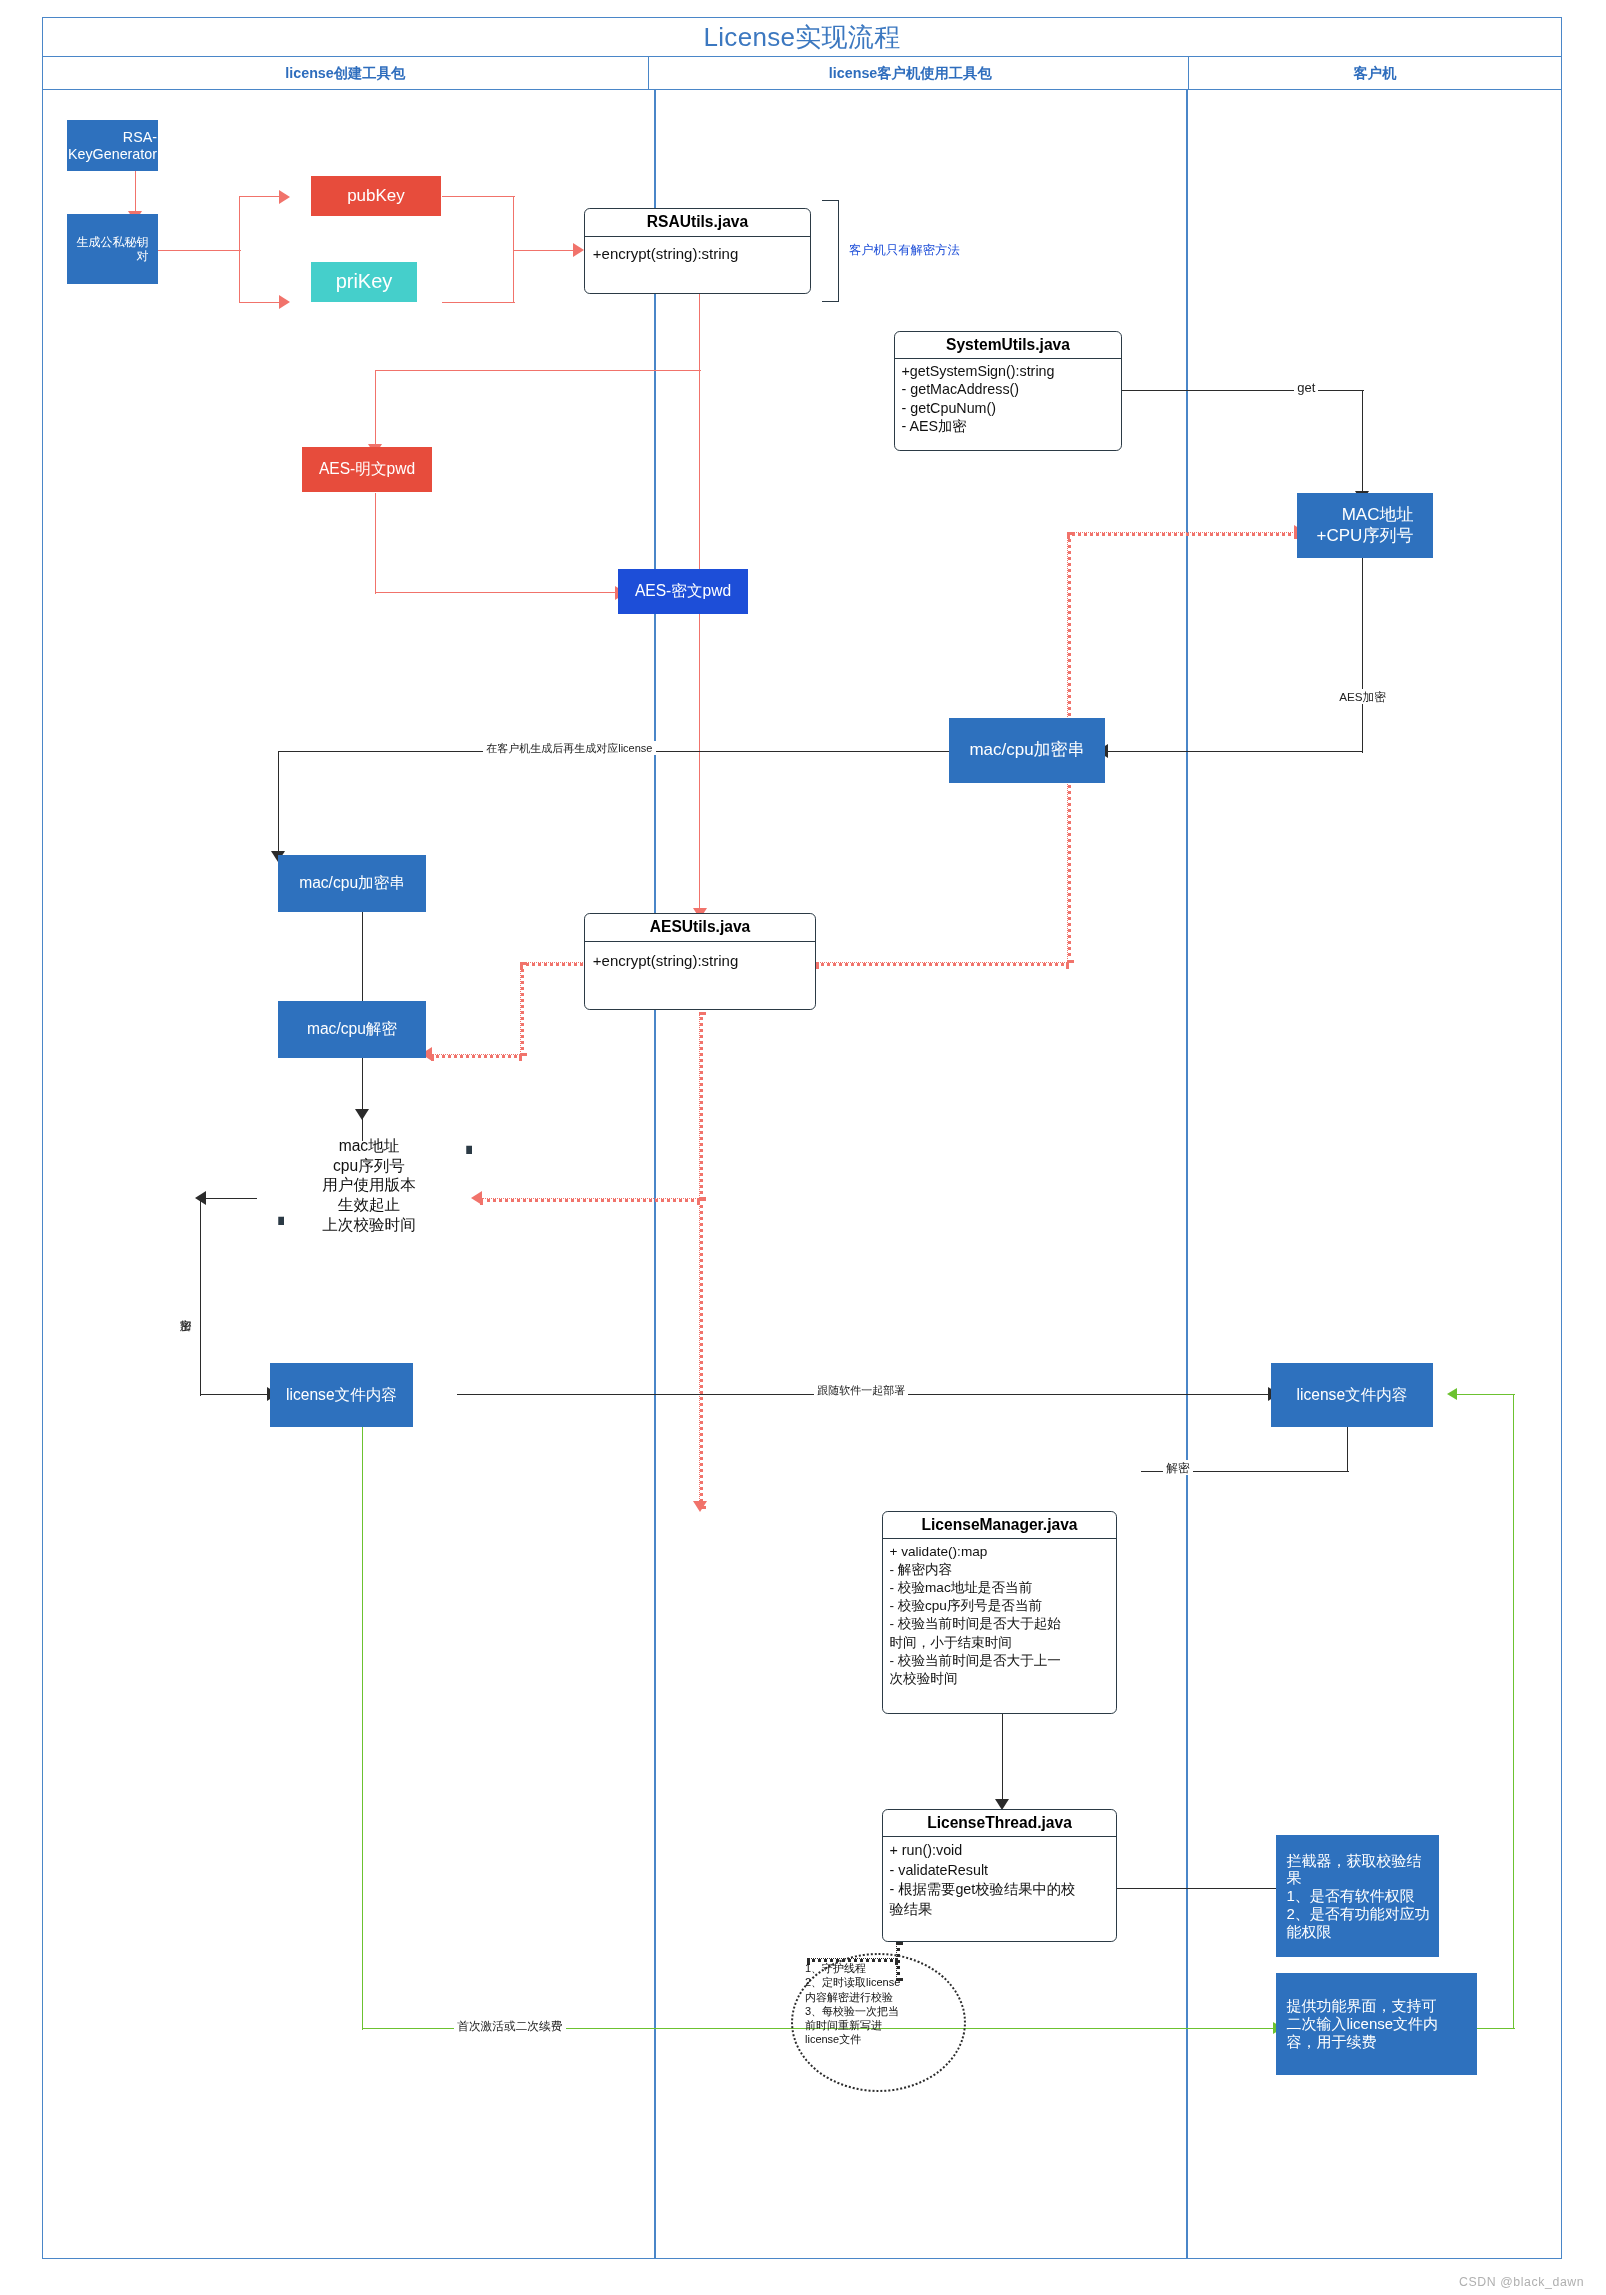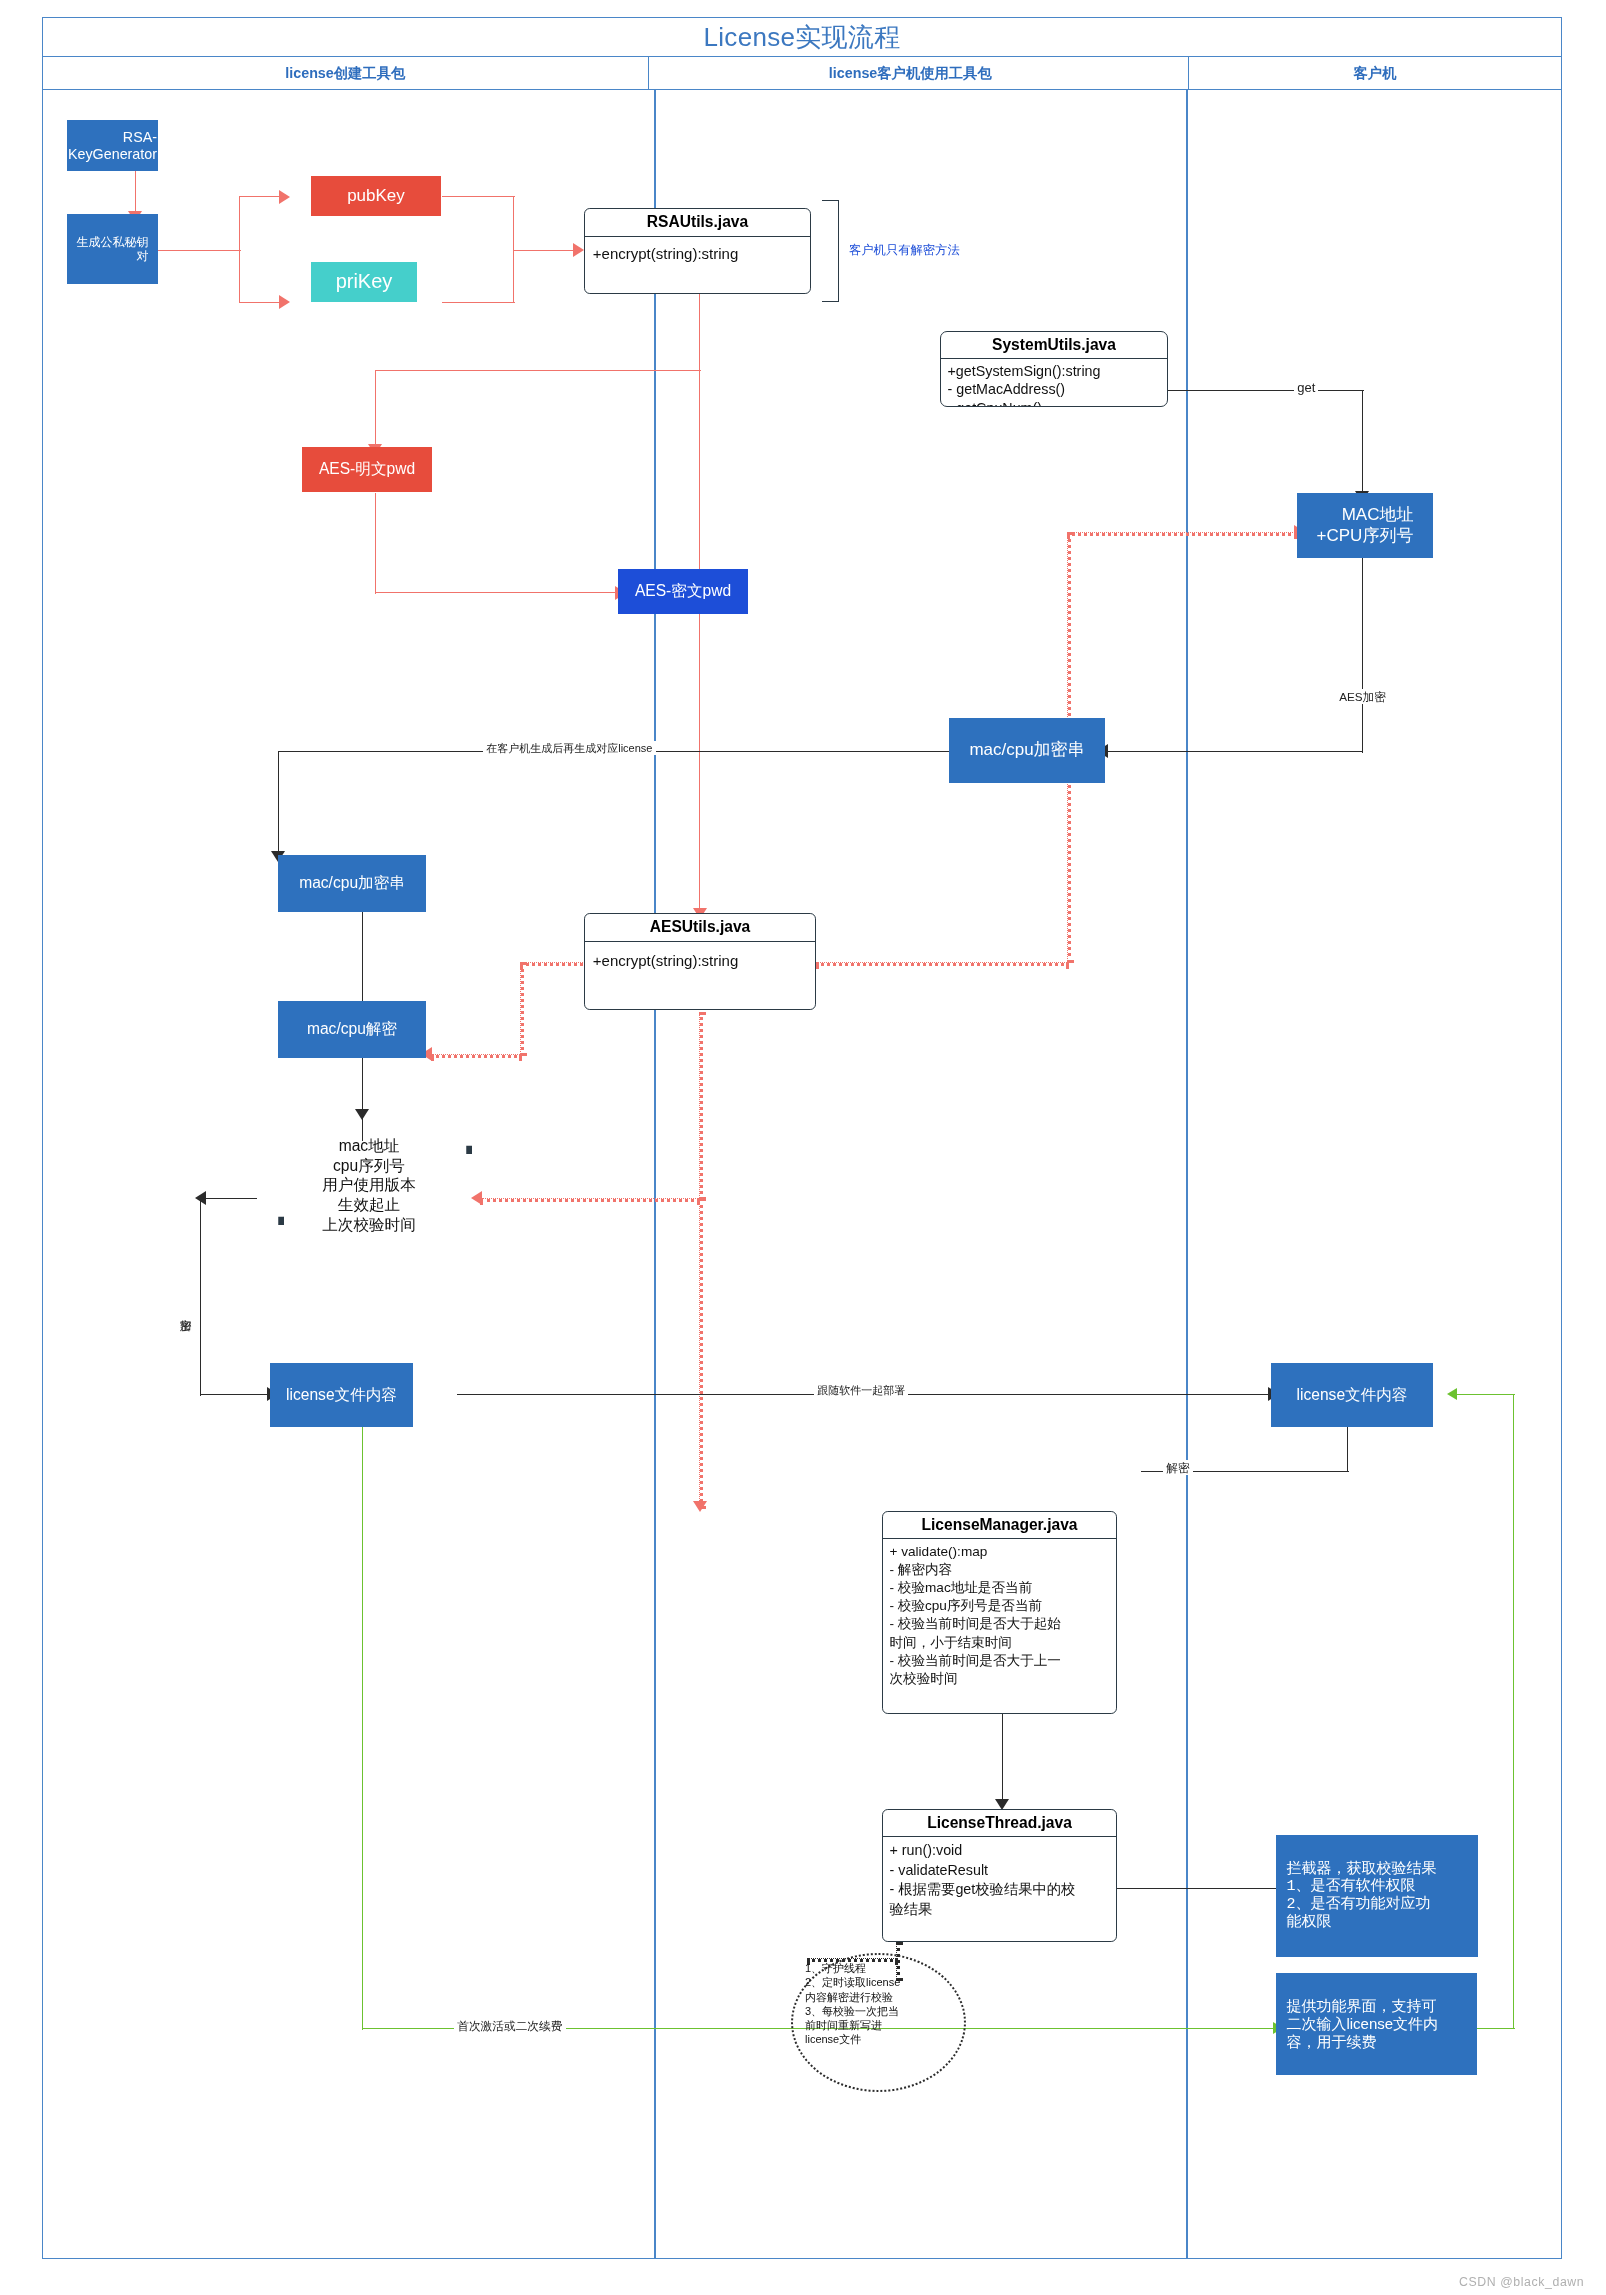--- a/index.html
+++ b/index.html
@@ -266,37 +266,37 @@
 
   <div class="node blue" style="left:949px; top:718px; width:156px; height:65px; font-size:17px;">mac/cpu加密串</div>
 
   <div class="node blue" style="left:1297px; top:493px; width:136px; height:65px; font-size:17px;">MAC地址
 +CPU序列号</div>
 
   <div class="node blue" style="left:270px; top:1363px; width:143px; height:64px; font-size:15.6px;">license文件内容</div>
 
   <div class="node blue" style="left:1271px; top:1363px; width:162px; height:64px; font-size:15.6px;">license文件内容</div>
 
-  <div class="node blue note-left" style="left:1276px; top:1835px; width:202px; height:122px; font-size:15px;font-family:Liberation Mono, monospace;">拦截器，获取校验结果
+  <div class="node blue note-left" style="left:1276px; top:1835px; width:163px; height:122px; font-size:15px;">拦截器，获取校验结果
 1、是否有软件权限
 2、是否有功能对应功
 能权限</div>
 
   <div class="node blue note-left" style="left:1276px; top:1973px; width:201px; height:102px; font-size:15px;">提供功能界面，支持可
 二次输入license文件内
 容，用于续费</div>
 
   <div class="uml" style="left:584px; top:208px; width:227px; height:86px;">
     <div class="uml-title" style="font-size:15.6px; padding:3.9px 0 5.2px;">RSAUtils.java</div>
     <div class="uml-body" style="font-size:15px; padding:3.9px 0 0 7.8px; line-height:1.7;">+encrypt(string):string
 
 +decrypt(string):string</div>
   </div>
 
-  <div class="uml" style="left:940px; top:331px; width:228px; height:76px;border-radius:7px;">
+  <div class="uml" style="left:894px; top:331px; width:228px; height:120px;">
     <div class="uml-title" style="font-size:15.6px; padding:3.9px 0 4.5px;">SystemUtils.java</div>
     <div class="uml-body" style="font-size:14.3px; padding:2.6px 0 0 6.5px; line-height:1.28;">+getSystemSign():string
 -  getMacAddress()
 -  getCpuNum()
 -  AES加密</div>
   </div>
 
   <div class="uml" style="left:584px; top:913px; width:232px; height:97px;">
     <div class="uml-title" style="font-size:15.6px; padding:3.9px 0 5.2px;">AESUtils.java</div>
     <div class="uml-body" style="font-size:15px; padding:5.2px 0 0 7.8px; line-height:1.85;">+encrypt(string):string

